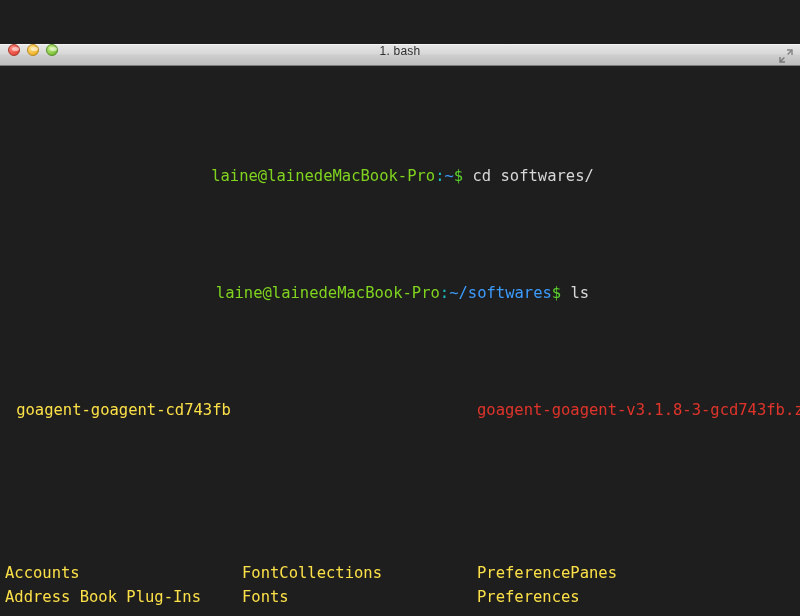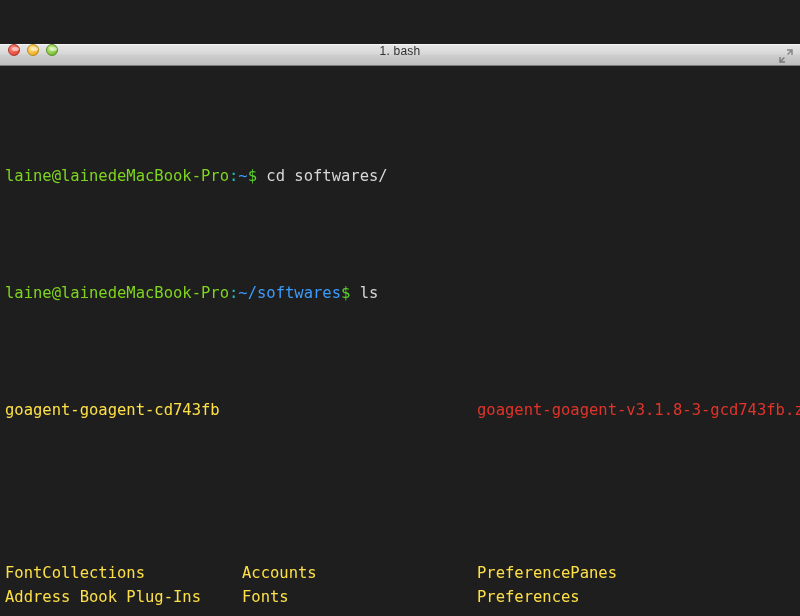--- a/index.html
+++ b/index.html
@@ -96,21 +96,21 @@
     height: 593px;
     box-sizing: border-box;
     font-family: "DejaVu Sans Mono", "Liberation Mono", monospace;
     font-size: 15.5px;
     line-height: 23.4px;
     color: #d6d6d6;
     white-space: pre;
     overflow: hidden;
   }
 
-  .line { height: 23.4px; white-space: pre; }
+  .line { height: 23.4px; white-space: pre; text-align: center; }
 
   
   .c-user   { color: #7fd41e; }      
   .c-colon  { color: #18c0c4; }      
   .c-path   { color: #3b9cff; }      
   .c-dollar { color: #5ad12c; }      
   .c-cmd    { color: #d8d8d8; }      
   .c-dir    { color: #fde047; }      
   .c-arch   { color: #e0342a; }      
 
@@ -150,19 +150,19 @@
 
     
     <div class="line"><span class="c-user">laine@lainedeMacBook-Pro</span><span class="c-colon">:</span><span class="c-path">~/softwares</span><span class="c-dollar">$</span><span class="c-cmd"> ls</span></div>
 
     
     <div class="line ls-grid"><span class="ls-cell c-dir">goagent-goagent-cd743fb</span><span class="ls-cell"></span><span class="ls-cell c-arch">goagent-goagent-v3.1.8-3-gcd743fb.zip</span></div>
 
     
 
     
-    <div id="library-listing" class="ls-grid"><span class="ls-cell c-dir">FontCollections</span><span class="ls-cell c-dir">Accounts</span><span class="ls-cell c-dir">PreferencePanes</span><span class="ls-cell c-dir">Address Book Plug-Ins</span><span class="ls-cell c-dir">Fonts</span><span class="ls-cell c-dir">Preferences</span></div>
+    <div id="library-listing" class="ls-grid"><span class="ls-cell c-dir">Accounts</span><span class="ls-cell c-dir">FontCollections</span><span class="ls-cell c-dir">PreferencePanes</span><span class="ls-cell c-dir">Address Book Plug-Ins</span><span class="ls-cell c-dir">Fonts</span><span class="ls-cell c-dir">Preferences</span></div>
 
     
     
 
   </div>
 </div>
 
 </body></html>

